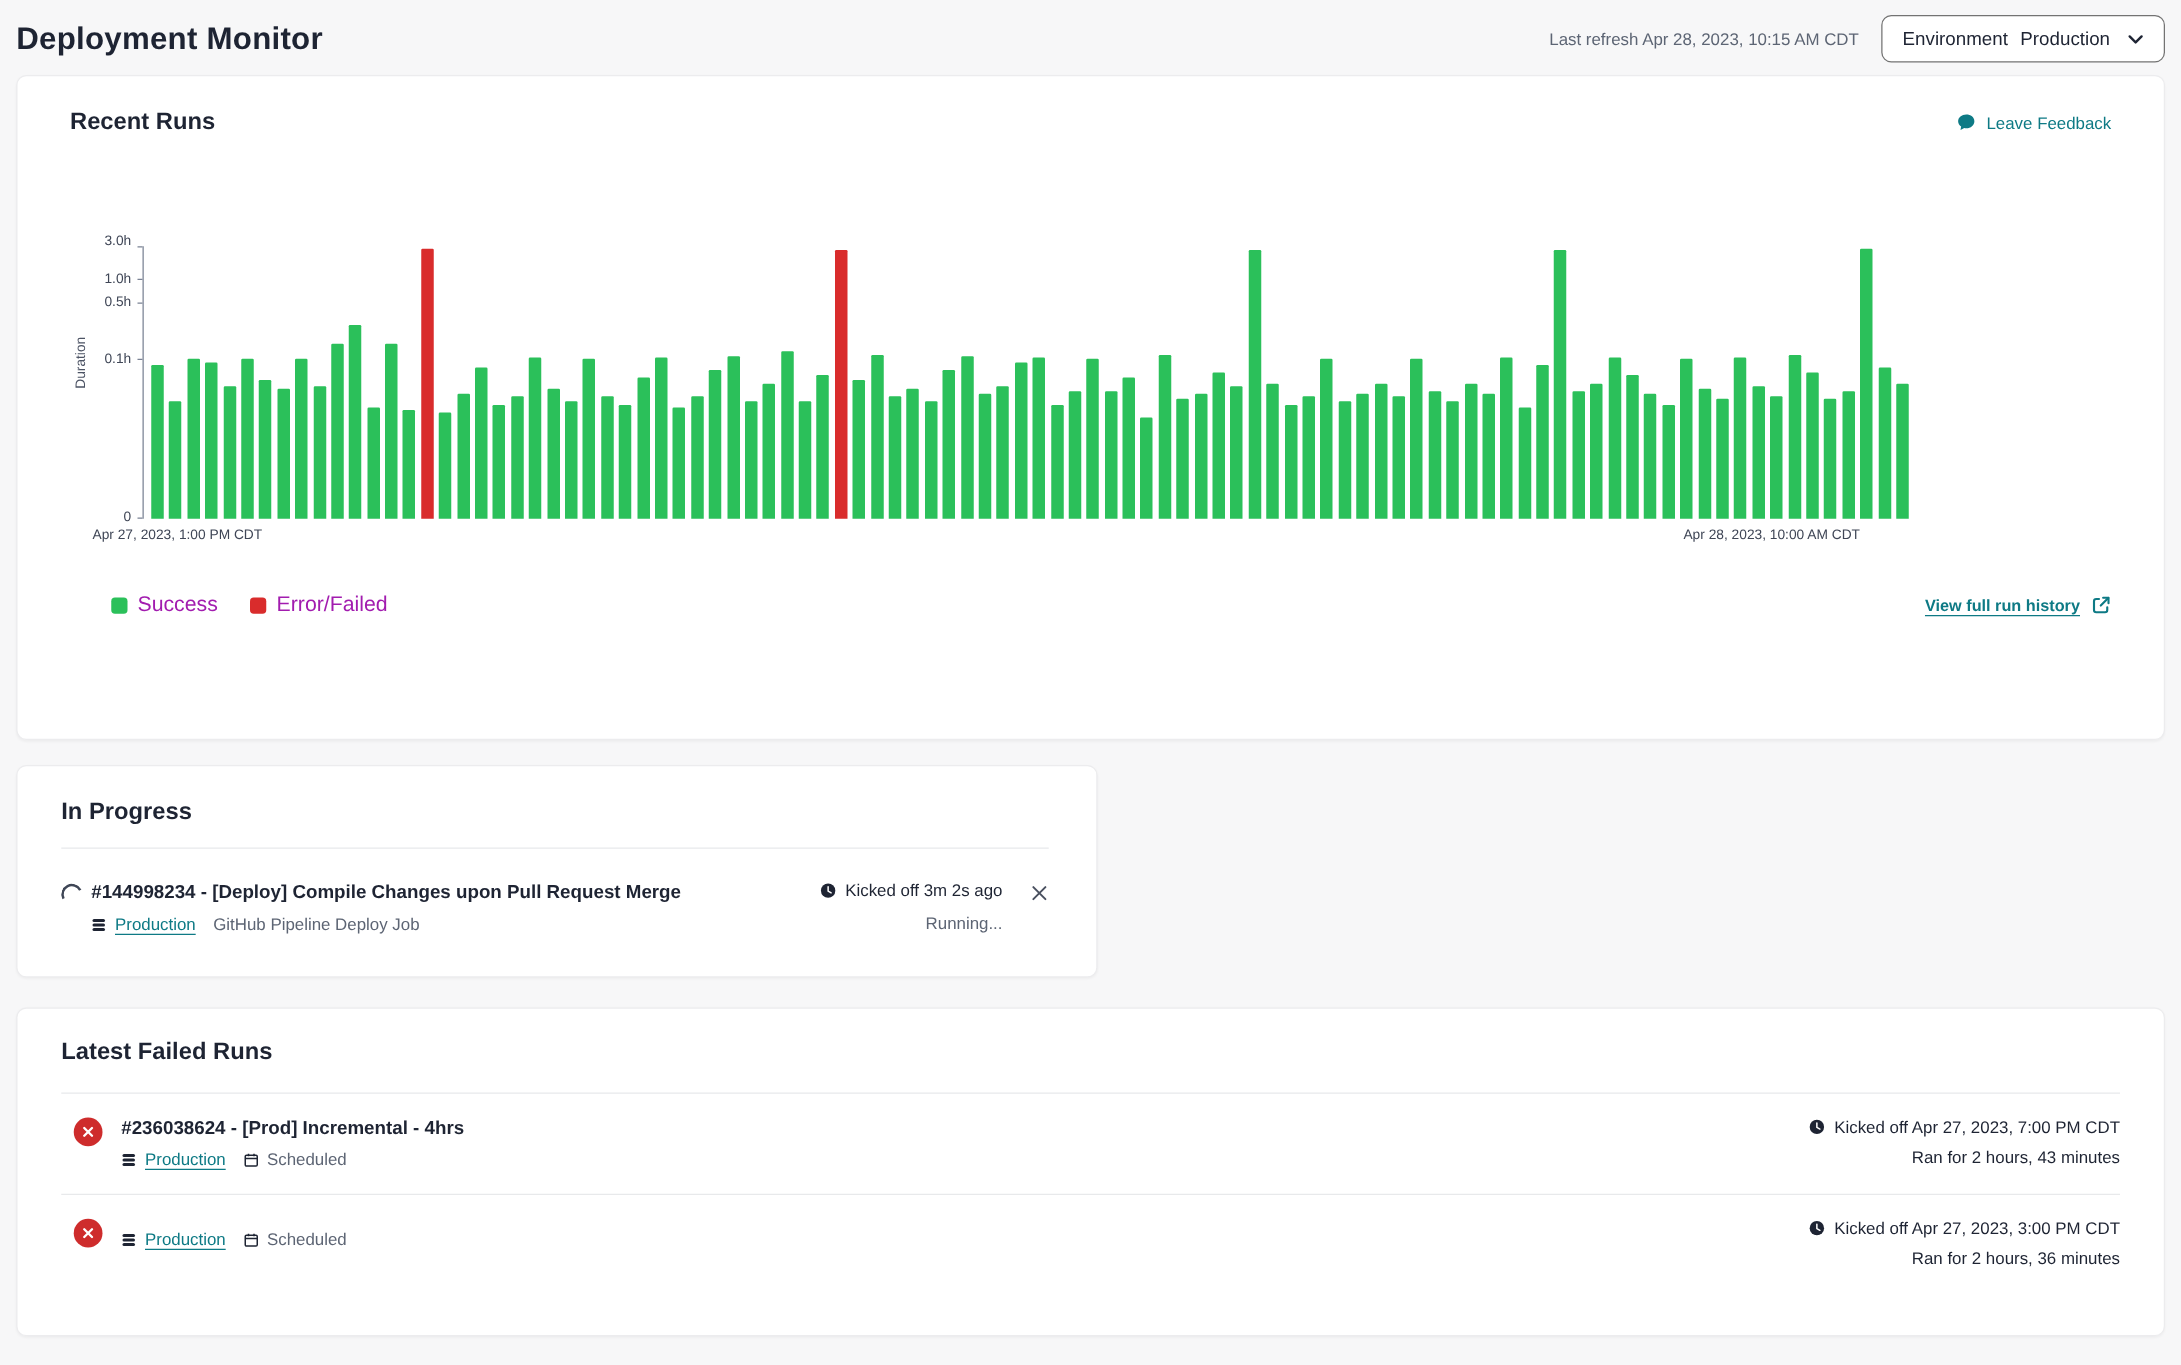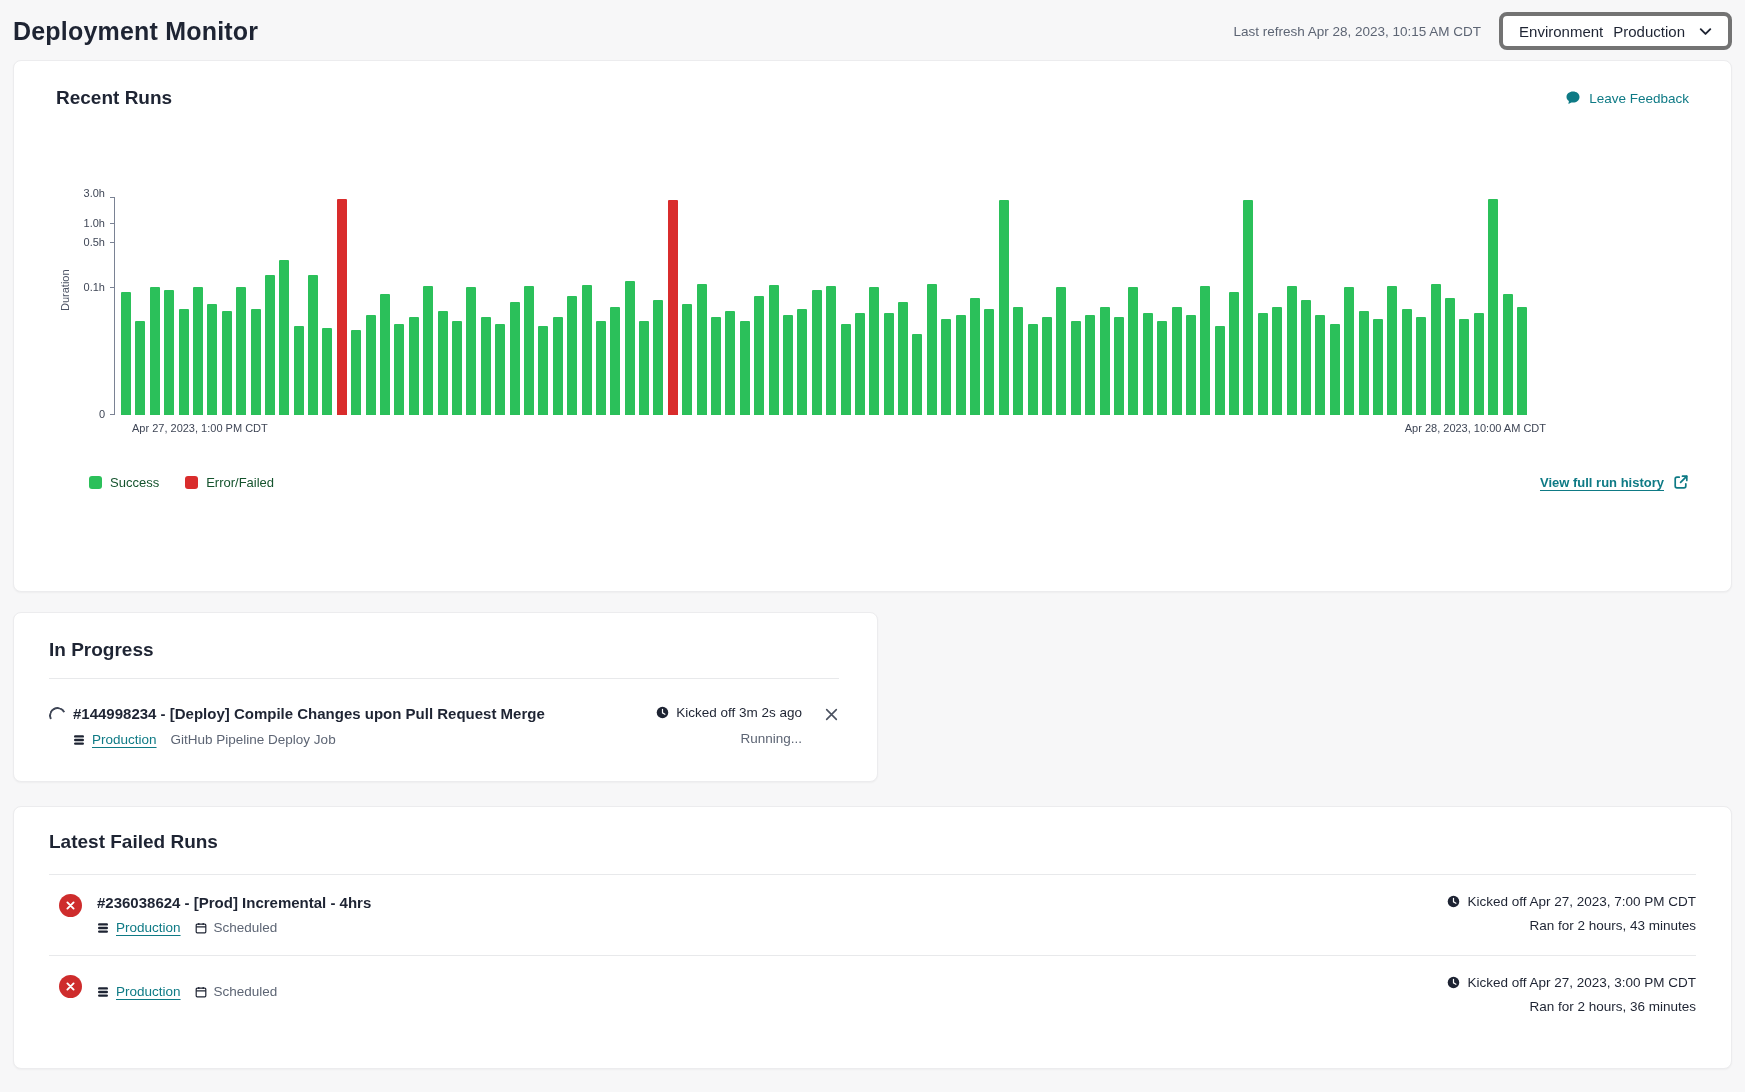--- a/index.html
+++ b/index.html
@@ -11,21 +11,21 @@
   }
   .page { width:1745px; height:1092px; padding: 0 13px; }
 
   
   .topbar { display:flex; justify-content:space-between; align-items:center; padding: 12px 0 10px; }
   .topbar h1 { font-size:25px; font-weight:700; color:#1e2433; letter-spacing:.2px; }
   .topbar-right { display:flex; align-items:center; gap:18px; }
   .last-refresh { font-size:13.5px; color:#5d6574; }
   .env-select {
     display:flex; align-items:center; gap:10px;
-    background:#fff; border:4px solid #737373; border-radius:8px;
+    background:#fff; border:1px solid #737373; border-radius:8px;
     height:38px; padding:0 14px 0 16px; cursor:pointer;
   }
   .env-select .env-label { font-size:15px; color:#1e2433; }
   .env-select .env-value { font-size:15px; color:#1e2433; }
   .env-select svg { margin-left:2px; }
 
   
   .card {
     background:#fff; border:1px solid #ececee; border-radius:8px;
     box-shadow: 0 1px 2px rgba(16,22,26,.04);
@@ -48,25 +48,25 @@
   }
   .plot-col { width:1454px; }
   .plot-wrap { display:flex; height:250px; }
   .y-ticks { position:relative; width:40px; height:250px; }
   .tick-label { position:absolute; right:9px; font-size:11px; color:#3f4656; line-height:12px; }
   .tick-mark { position:absolute; right:0; width:4px; height:1px; background:#7a8294; }
   .plot { position:relative; width:1414px; height:250px; }
   .axis-line { position:absolute; left:0; top:32px; bottom:0; width:1px; background:#7a8294; }
   .bars { position:absolute; left:7px; right:0; bottom:0; top:0; display:flex; align-items:flex-end; justify-content:space-between; }
   .bar { width:10px; border-radius:1px 1px 0 0; }
-  .x-labels { display:flex; justify-content:space-between; width:1414px; margin-left:58px; margin-top:7px; font-size:11px; color:#3f4656; }
+  .x-labels { display:flex; justify-content:space-between; width:1414px; margin-top:7px; font-size:11px; color:#3f4656; }
 
   .chart-footer { display:flex; justify-content:space-between; align-items:center; margin-top:40px; }
   .legend { display:flex; align-items:center; gap:26px; margin-left:33px; }
-  .legend-item { display:flex; align-items:center; gap:8px; font-size:13px; color:#14532d; }
+  .legend-item { display:flex; align-items:center; gap:8px; font-size:17px; color:#a21caf; }
   .swatch { width:13px; height:13px; border-radius:3px; }
   .history-link { display:flex; align-items:center; gap:9px; color:#0e7a85; font-size:13px; font-weight:700; cursor:pointer; }
   .history-link .link-text { text-decoration:underline; text-underline-offset:3px; }
 
   
   .mid-row { display:flex; gap:22px; margin-top:20px; }
   .in-progress { width:865px; height:170px; padding:26px 38px 0 35px; }
   .in-queue { width:832px; height:170px; padding:26px 35px 0 35px; }
   .divider { height:1px; background:#e8e9eb; }
   .in-progress .divider { margin-top:17px; }

